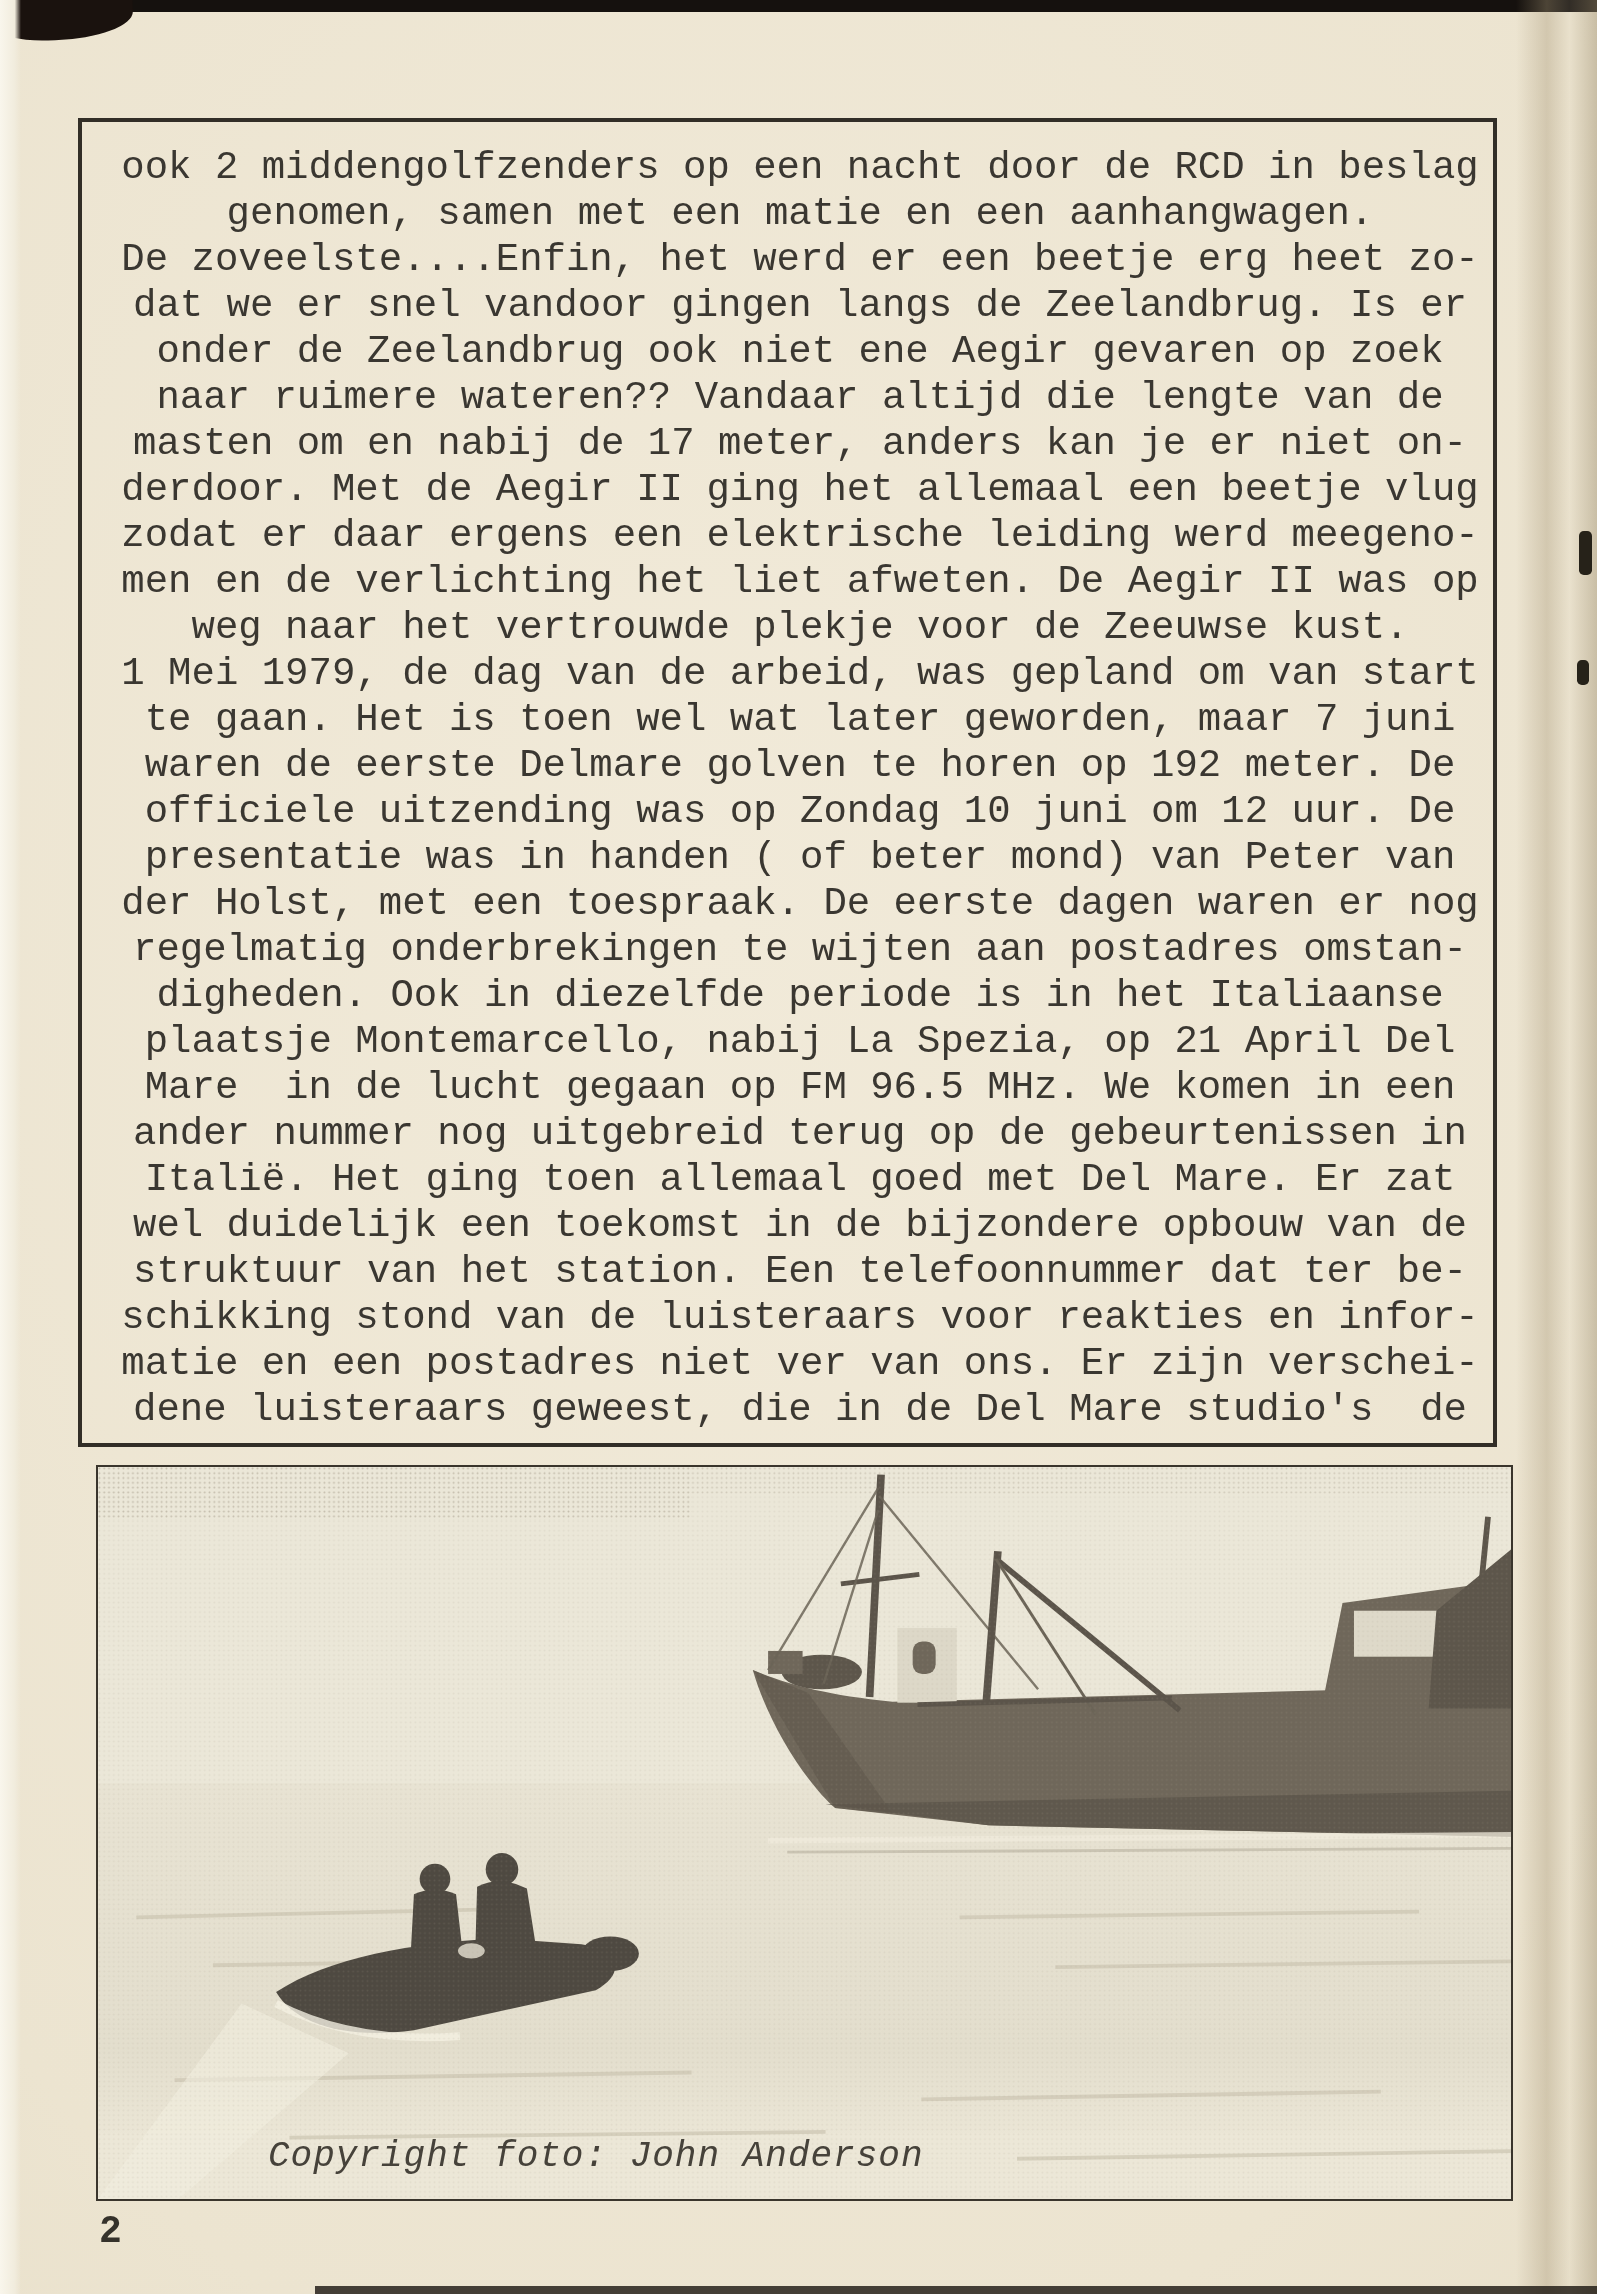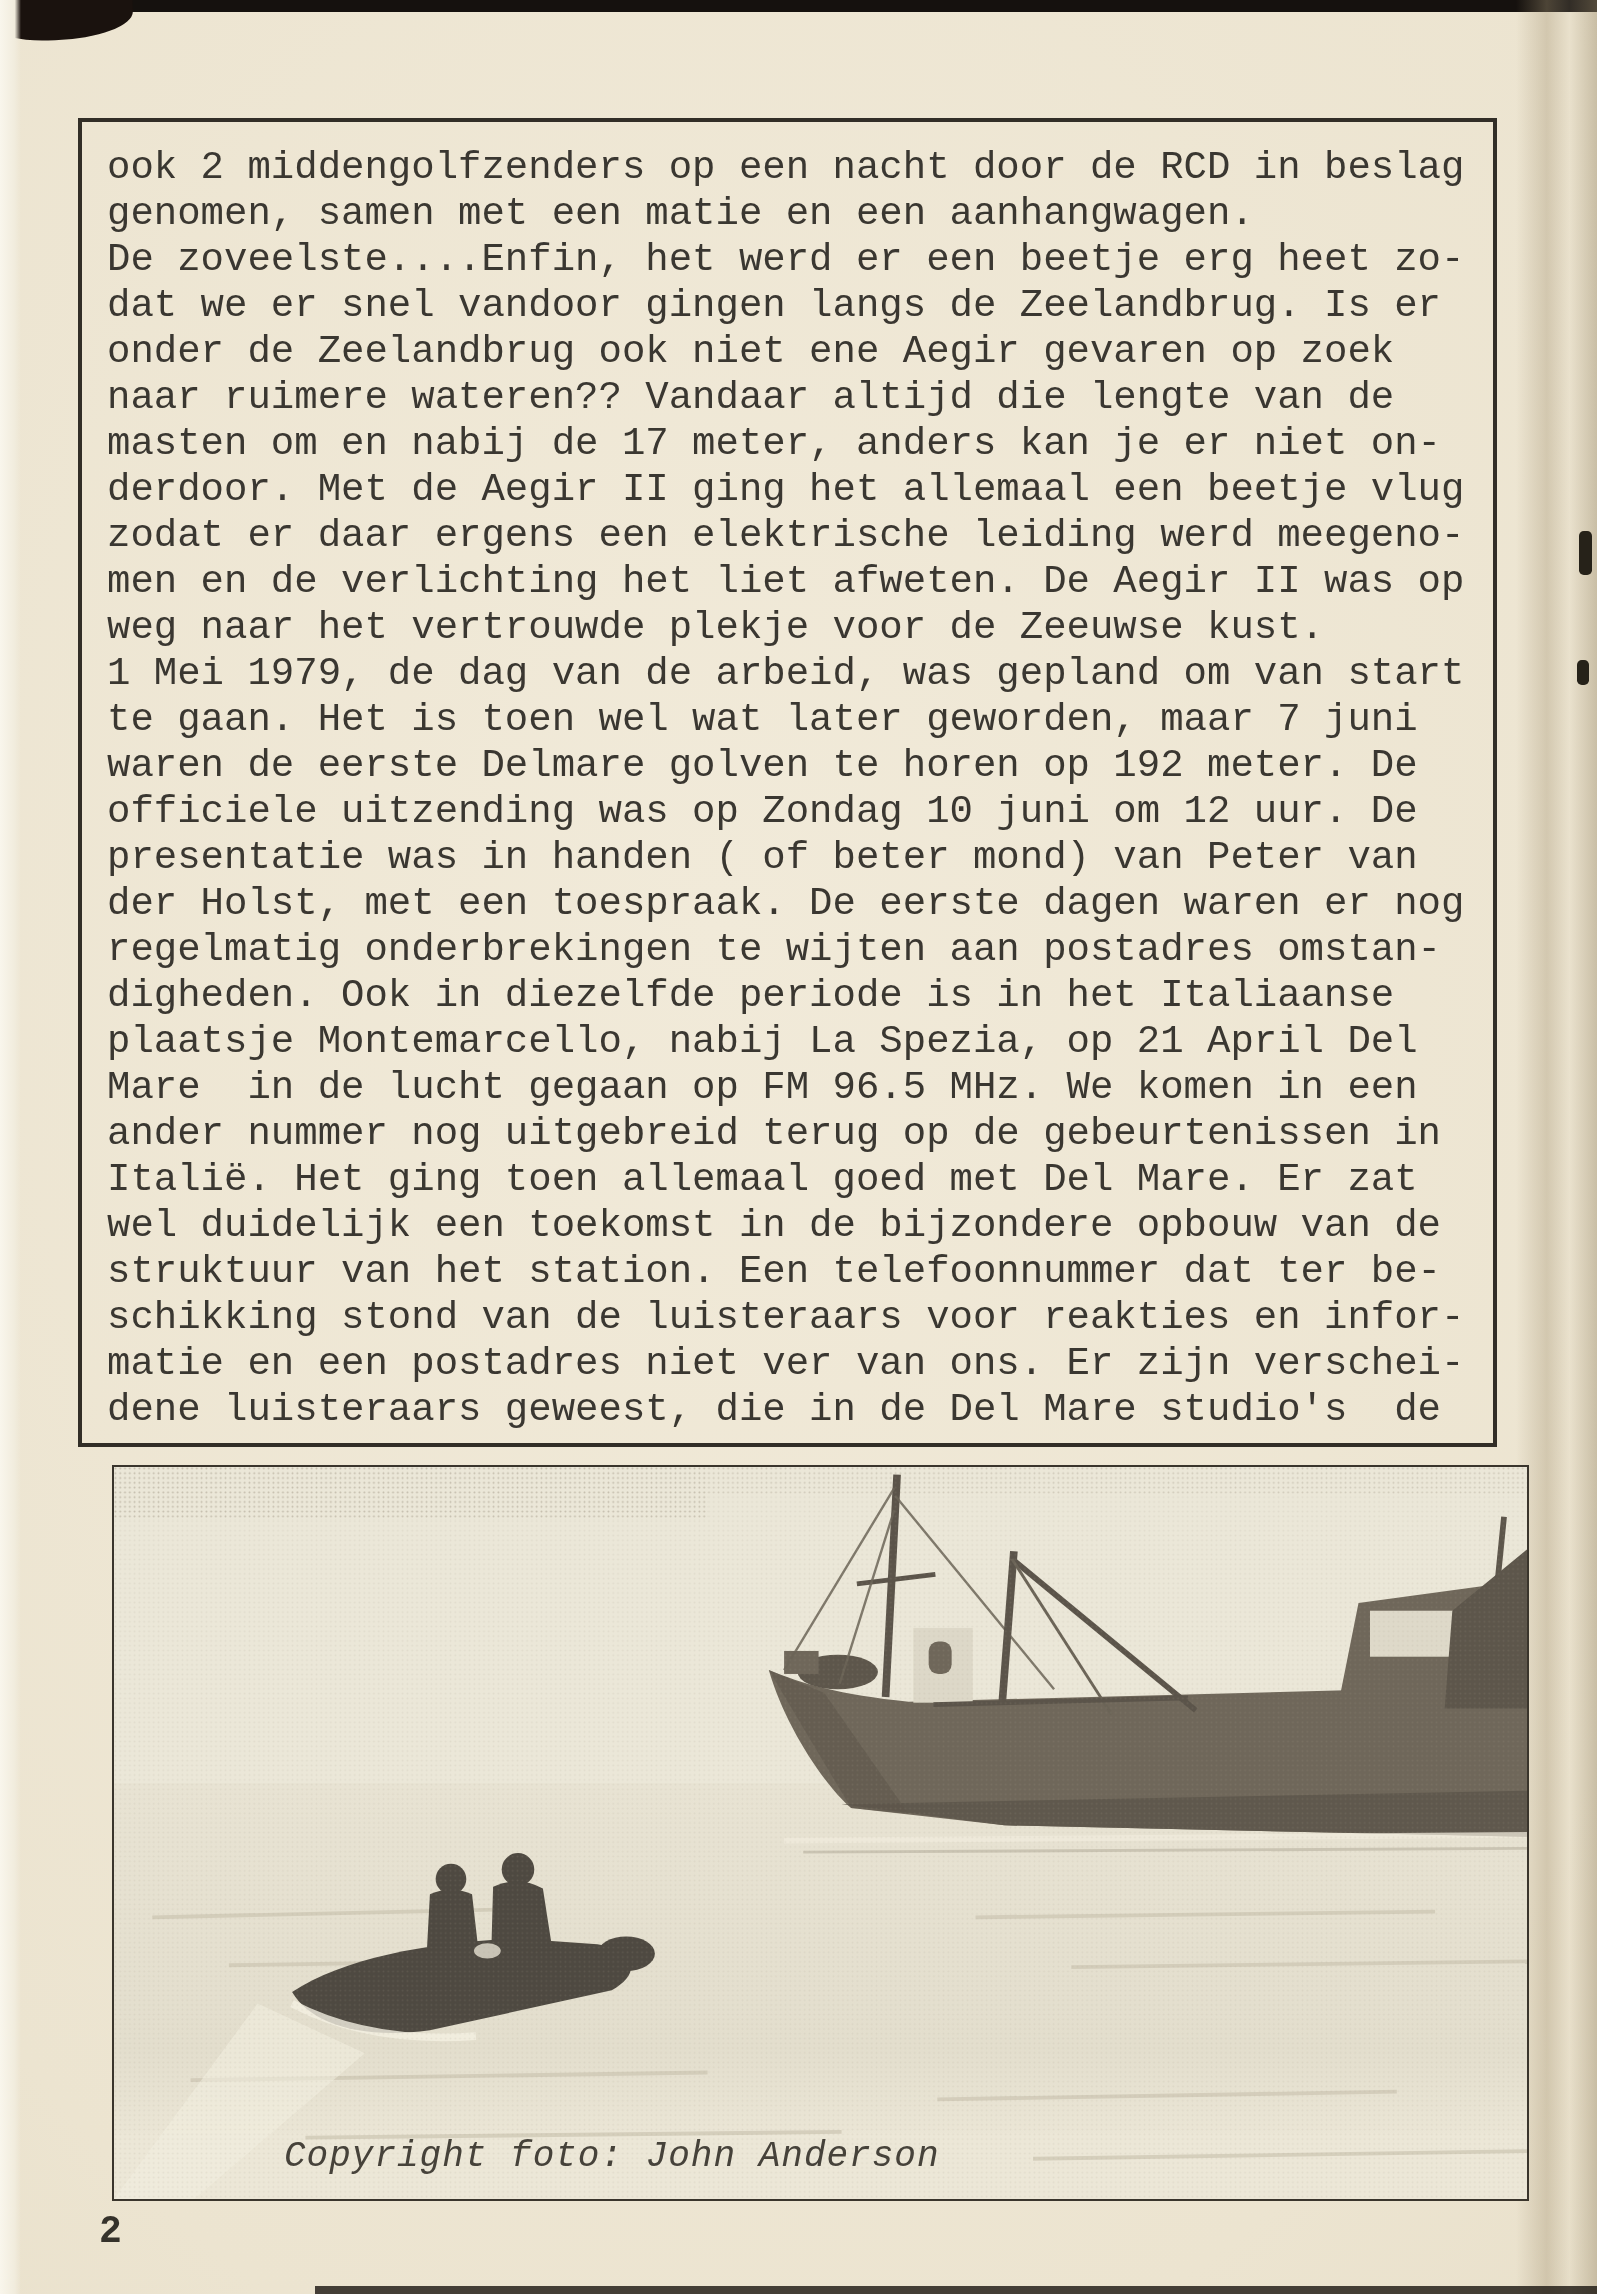--- a/index.html
+++ b/index.html
@@ -23,26 +23,26 @@
   .speck-2{left:1577px;top:660px;width:11.5px;height:25px;}
   .bottom-smudge{position:absolute;left:315px;top:2286px;width:1282px;height:8.6px;
                  background:rgba(30,26,20,.82);}
   
   .textbox{
     position:absolute;left:78px;top:118px;width:1419px;height:1329px;box-sizing:border-box;
     border:4.8px solid #322e27;padding:23px 0 0 25px;
   }
   .line{
     white-space:pre;font-size:39px;line-height:46px;color:#3a3731;
-    letter-spacing:0;font-weight:normal;
+    letter-spacing:0;font-weight:normal;text-align:center;
   }
   
   .photo{
     position:absolute;left:96px;top:1465px;width:1417px;height:736px;box-sizing:border-box;
-    border:2.9px solid #3a352c;background:#ebe6d6;margin-left:16px;
+    border:2.9px solid #3a352c;background:#ebe6d6;
   }
   .photo svg{display:block;width:100%;height:100%;}
   .caption{
     position:absolute;left:170px;top:669px;font-size:36px;font-style:italic;
     color:#46423a;letter-spacing:1px;white-space:pre;
   }
   .pagenum{
     position:absolute;left:99px;top:2210px;font-size:38px;font-weight:bold;color:#35322b;
   }
 </style>

